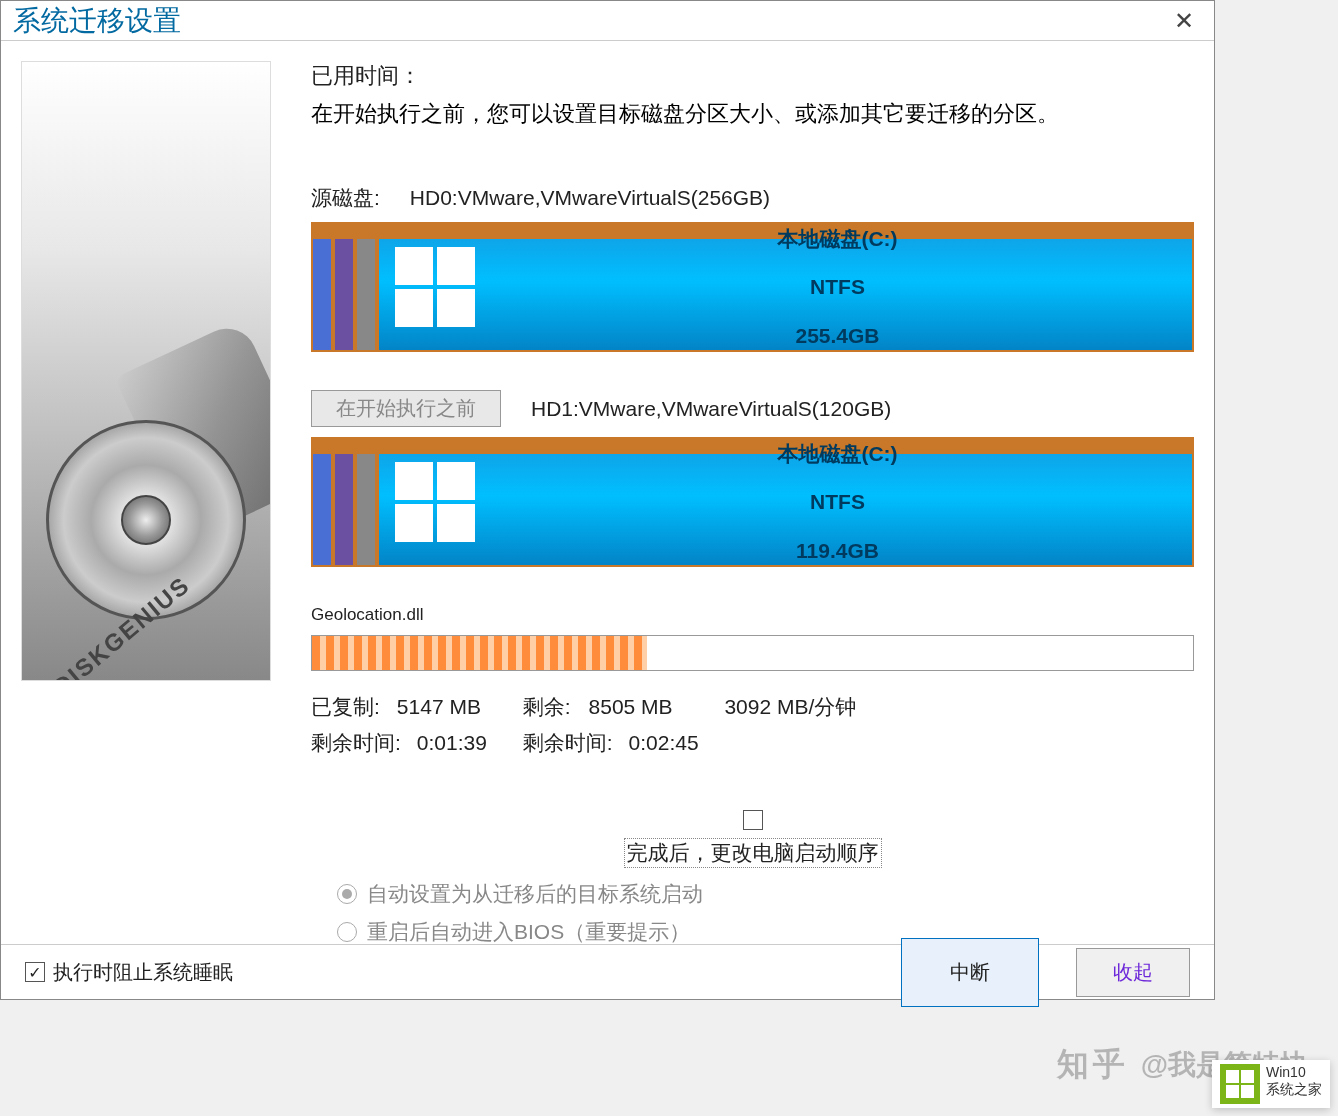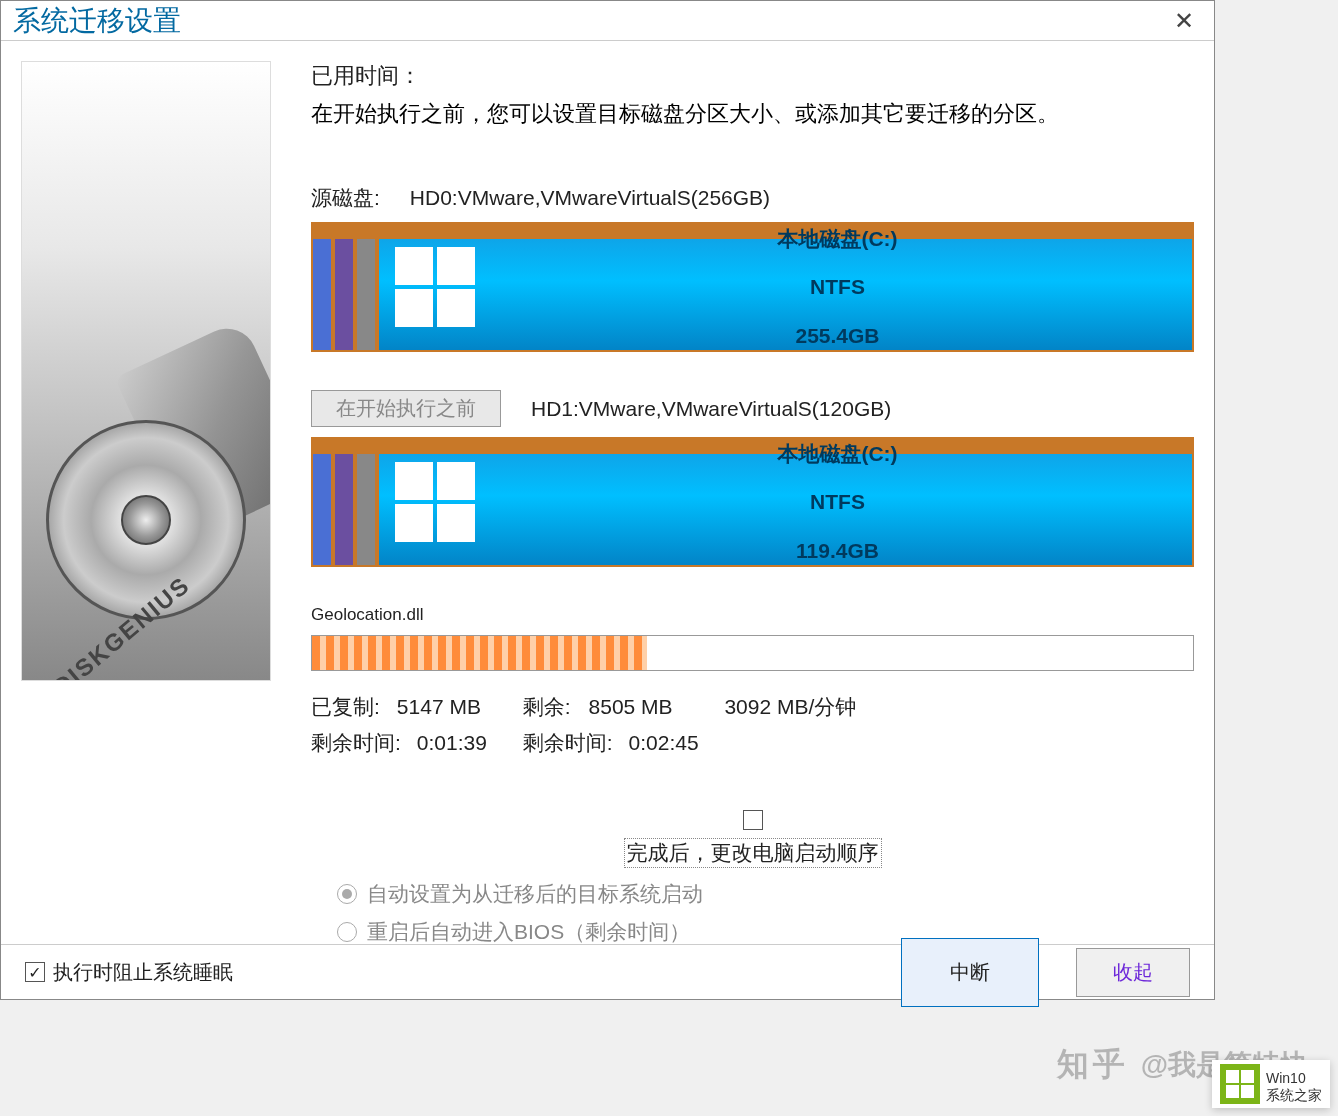--- a/index.html
+++ b/index.html
@@ -37,21 +37,21 @@
     .radio-row { display: flex; align-items: center; gap: 10px; font-size: 21px; color: #888; margin-left: 26px; margin-bottom: 10px; }
     .radio { width: 20px; height: 20px; border: 1.5px solid #aaa; border-radius: 50%; display: inline-flex; align-items: center; justify-content: center; }
     .radio-dot { width: 10px; height: 10px; background: #aaa; border-radius: 50%; }
     .bottom-bar { position: absolute; bottom: 0; left: 0; right: 0; height: 55px; border-top: 1px solid #ccc; display: flex; align-items: center; padding: 0 24px; gap: 20px; }
     .bottom-check { display: flex; align-items: center; gap: 8px; font-size: 20px; color: #222; }
     .spacer { flex: 1; }
     .action-btn { border: 1.5px solid #0070c0; background: #e8f0fb; padding: 20px 48px; font-size: 20px; color: #222; cursor: pointer; }
     .action-btn.secondary { border-color: #999; background: #f0f0f0; color: #6d28d9; padding: 10px 36px; margin-left: 17px; }
     .watermark { position: absolute; bottom: 29px; right: 30px; font-size: 28px; color: rgba(0,0,0,0.25); font-weight: bold; display: flex; align-items: center; gap: 12px; }
     .watermark .zh { font-size: 32px; letter-spacing: 4px; }
-    .corner-badge { position: absolute; bottom: 8px; right: 8px; display: flex; align-items: flex-end; background: #fff; padding: 4px 8px; box-shadow: 0 2px 8px rgba(0,0,0,0.2); gap: 6px; }
+    .corner-badge { position: absolute; bottom: 8px; right: 8px; display: flex; align-items: flex-start; background: #fff; padding: 4px 8px; box-shadow: 0 2px 8px rgba(0,0,0,0.2); gap: 6px; }
     .corner-badge .icon { width: 40px; height: 40px; background: #7cb518; display: grid; grid-template-columns: 1fr 1fr; grid-template-rows: 1fr 1fr; padding: 6px; gap: 2px; }
     .corner-badge .icon div { background: #fff; }
     .corner-badge .txt { font-size: 14px; color: #333; line-height: 1.2; }
     .dotted { border: 1px dotted #888; padding: 0 2px; }
   </style>
 </head>
 <body>
 
 <div class="dialog">
   <div class="titlebar">
@@ -145,21 +145,21 @@
         <span class="dotted">完成后，更改电脑启动顺序</span>
       </div>
       <div class="radio-row">
         <span class="radio">
             <span class="radio-dot"></span>
           </span>
         <span>自动设置为从迁移后的目标系统启动</span>
       </div>
       <div class="radio-row">
         <span class="radio"></span>
-        <span>重启后自动进入BIOS（剩余时间）</span>
+        <span>重启后自动进入BIOS（重要提示）</span>
       </div>
     </div>
   </div>
 
   <div class="bottom-bar">
     <div class="bottom-check">
       <span class="checkbox">✓</span>
       <span>执行时阻止系统睡眠</span>
     </div>
     <div class="spacer"></div>

